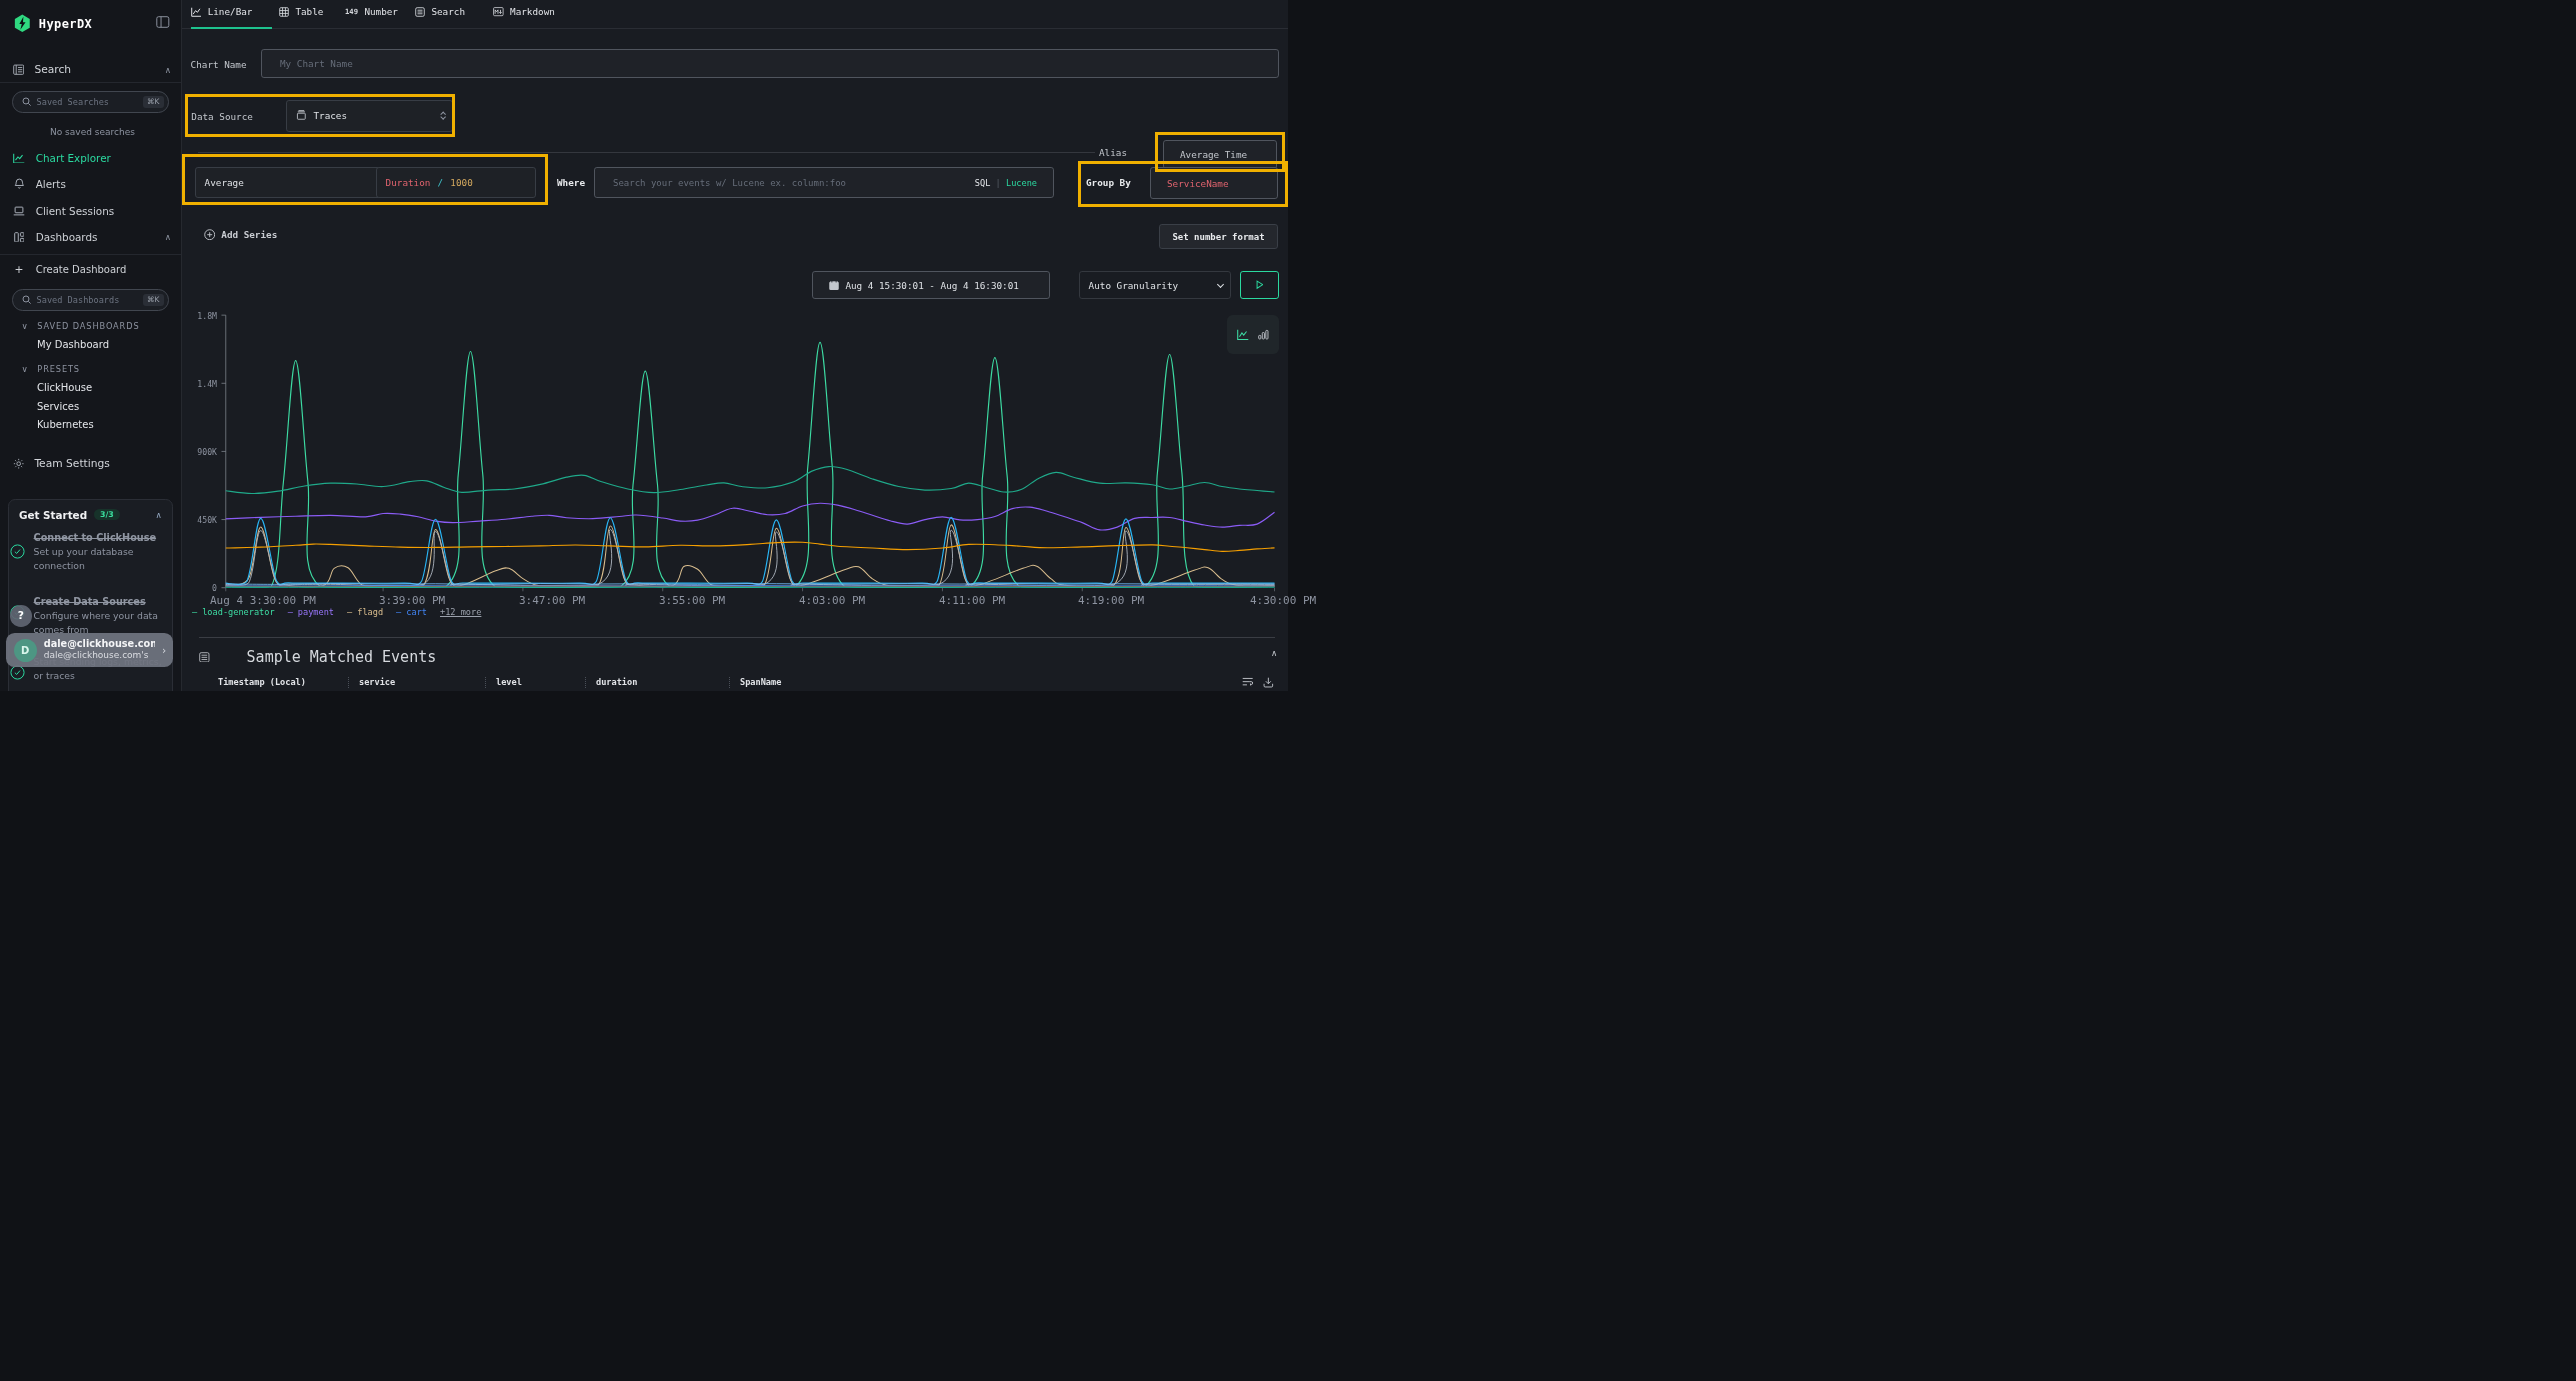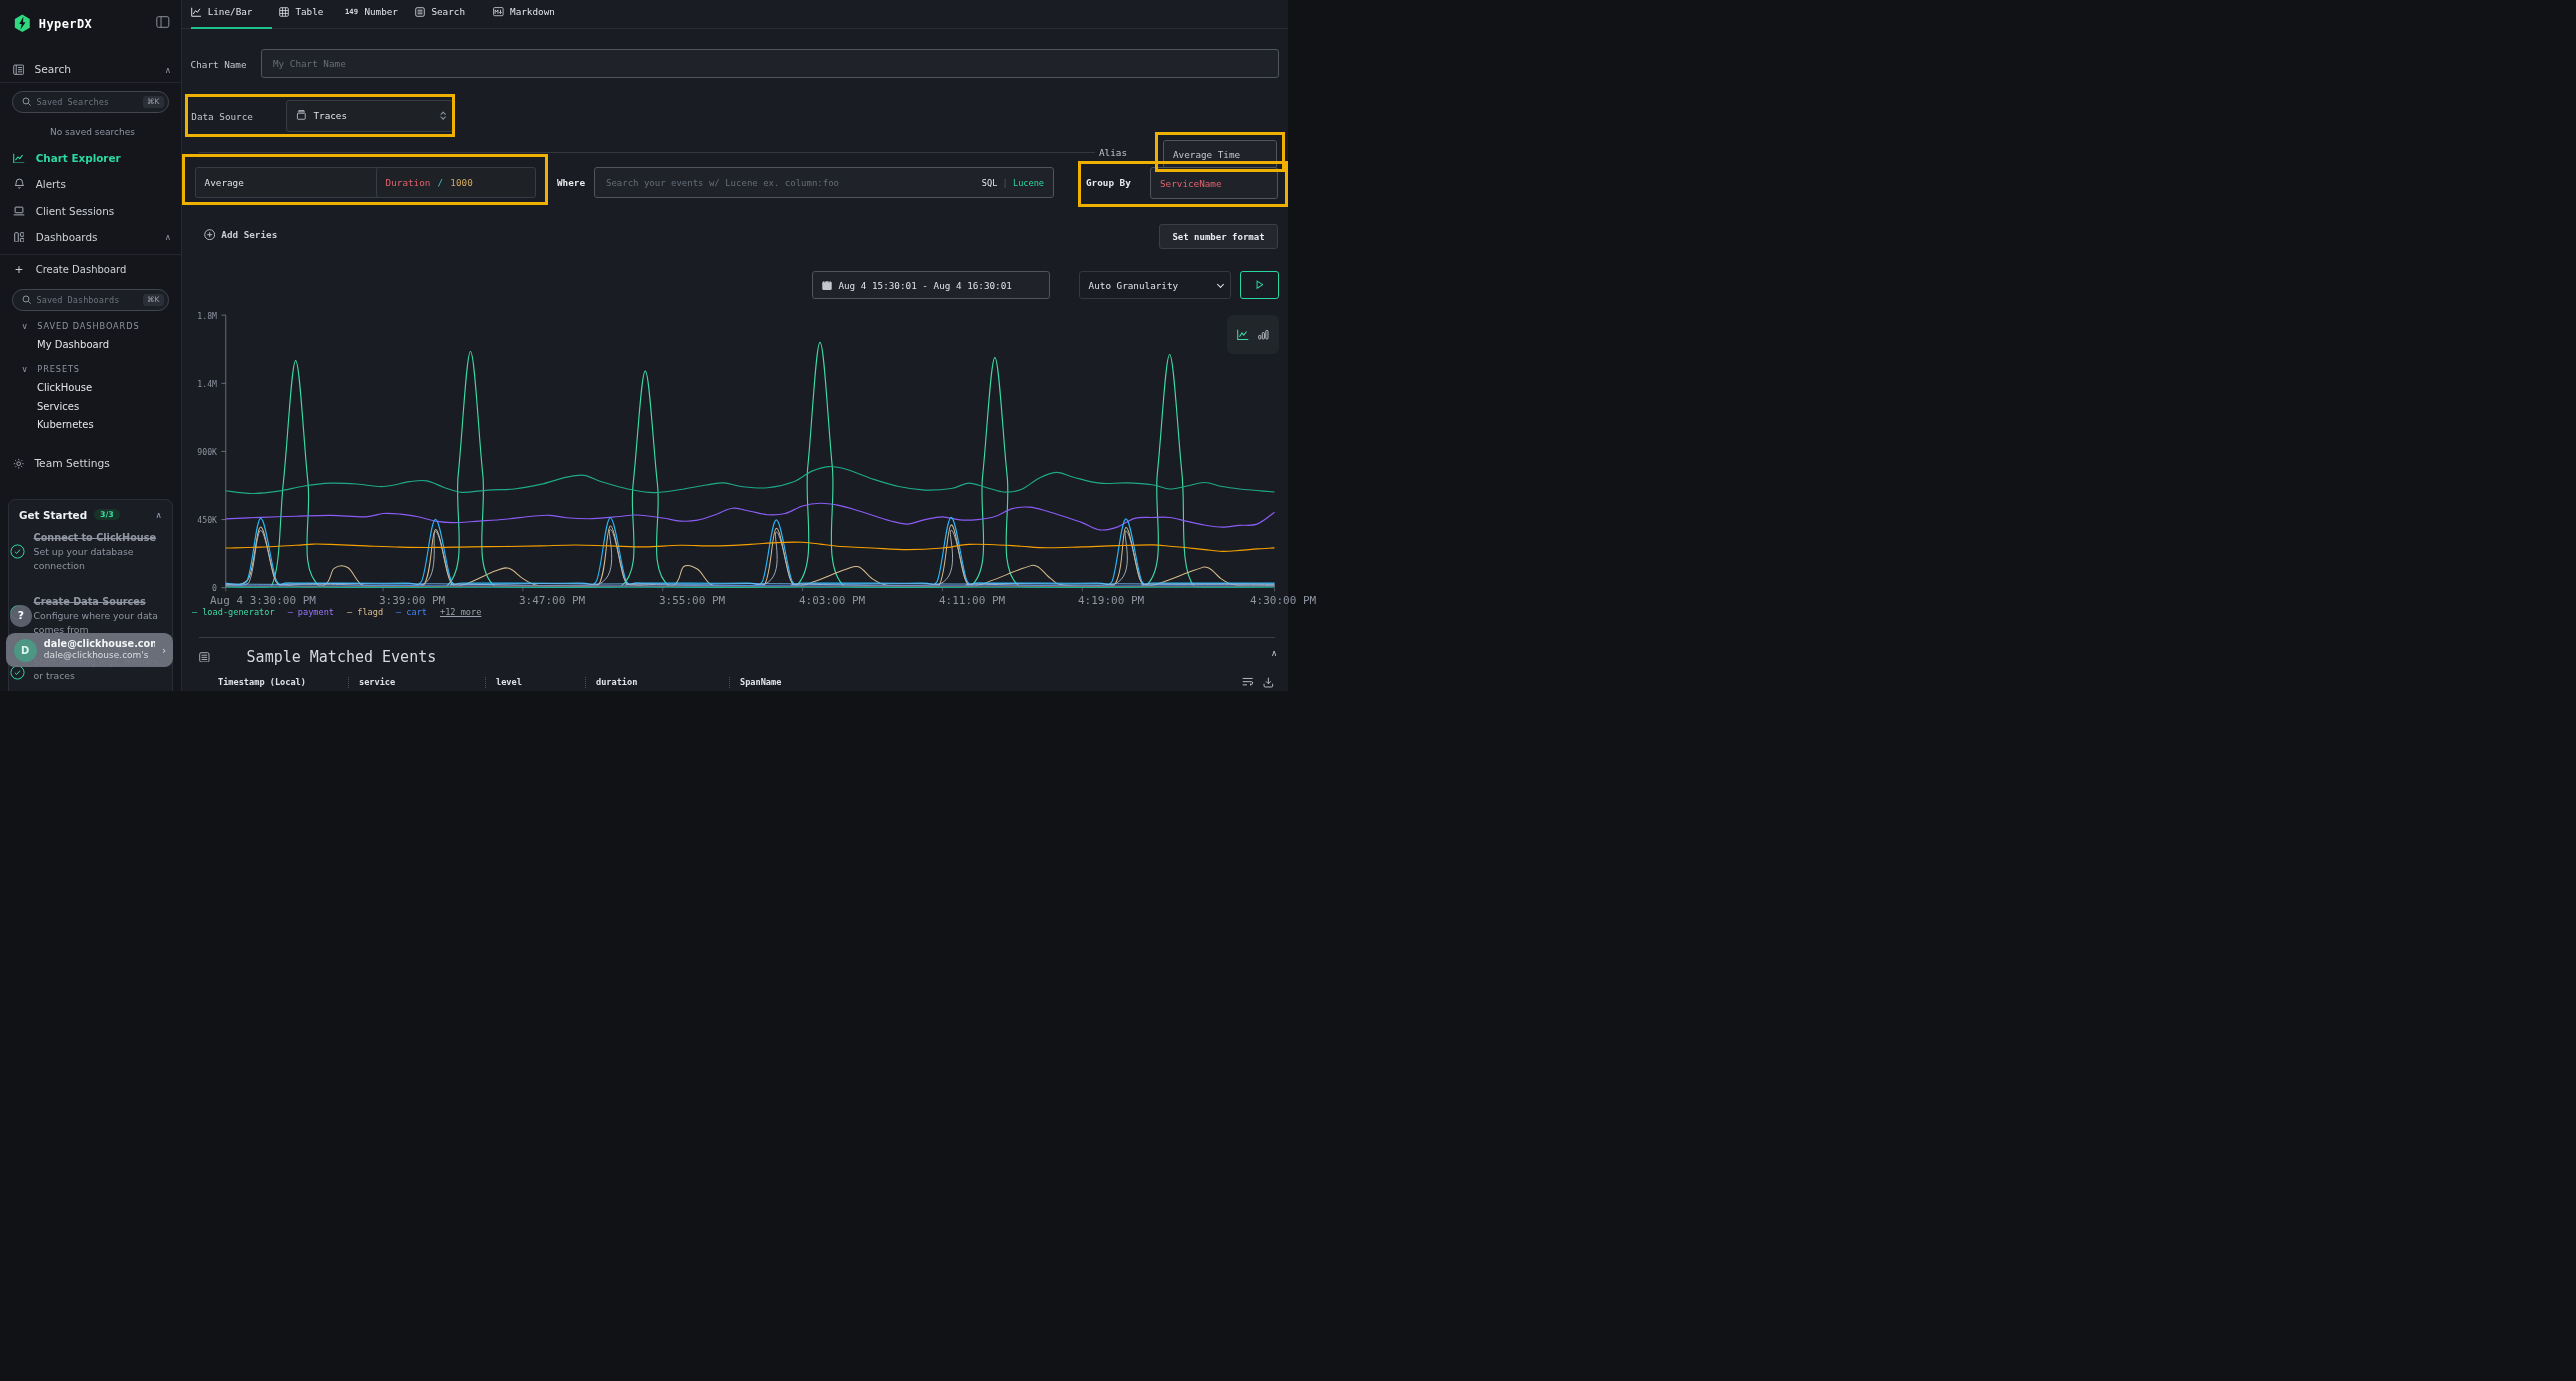--- a/index.html
+++ b/index.html
@@ -14,21 +14,21 @@
   .collapse-btn{position:absolute;right:11.4px;top:15.7px;color:#8d93a0;}
   .sec-row{position:absolute;left:13px;right:10px;display:flex;align-items:center;gap:10px;font-size:10.7px;color:#d2d5da;}
   .sec-row .grow{flex:1;}
   .chev-sm{color:#8d93a0;font-size:8.6px;}
   .sb-divider{position:absolute;left:0;right:0;height:0.7px;background:#24272e;}
   .pill{position:absolute;left:12px;width:157px;height:21.5px;border:0.7px solid #41464f;border-radius:10.7px;background:#1b1e24;display:flex;align-items:center;padding:0 4.3px 0 8.6px;gap:5.7px;}
   .pill .ph{flex:1;font-size:8.6px;color:#6c7380;}
   .kbd{background:#2a2e36;border-radius:2.9px;font-size:7.5px;color:#9aa0ab;padding:1.4px 4.3px;}
   .nav-item{position:absolute;left:13px;right:10px;display:flex;align-items:center;gap:10.7px;font-size:10.4px;color:#ced1d6;}
   .nav-item .ico{width:12px;display:flex;justify-content:center;color:#aab0ba;}
-  .nav-item.active{color:#2bd9a0;font-weight:bold;}
+  .nav-item.active{color:#2bd9a0;font-weight:normal;}
   .nav-item.active .ico{color:#2bd9a0;}
   .sub-hdr{position:absolute;left:21.5px;display:flex;gap:8.6px;align-items:center;font-size:8.2px;letter-spacing:0.9px;color:#8d93a0;}
   .sub-item{position:absolute;left:37px;font-size:10px;color:#e3e5e9;}
   .gs-card{position:absolute;left:7.9px;top:499px;width:165px;height:208px;background:#1a1d23;border:0.7px solid #2b2e36;border-radius:7.2px;padding:8.6px 10px;}
   .gs-title-row{display:flex;align-items:center;gap:7.2px;}
   .gs-title{font-size:10.4px;font-weight:bold;color:#f0f1f3;}
   .badge{background:#17332a;color:#3adf9e;font-size:7.9px;font-weight:bold;border-radius:7.2px;padding:1.4px 5.7px;}
   .gs-item{position:absolute;left:10px;right:7.2px;display:flex;gap:8.6px;}
   .gs-texts{flex:1;}
   .gs-item-title{font-size:9.7px;color:#8f95a1;text-decoration:line-through;font-weight:600;line-height:1.45;}
@@ -39,21 +39,21 @@
   .uc-email{font-size:9.7px;font-weight:bold;color:#f4f5f7;line-height:1.25;}
   .uc-sub{font-size:9px;color:#dcdee3;line-height:1.25;}
   
   .main{position:absolute;left:182px;top:0;width:1106px;height:691px;}
   .tabbar{position:absolute;left:0;top:0;width:1106px;height:29px;border-bottom:1.4px solid #2a2d34;}
   .tab{position:absolute;top:6.4px;display:flex;align-items:center;gap:6.4px;font-size:9.3px;color:#e2e4e8;}
   .tab .ico{color:#d6d9de;display:flex;}
   .tab-underline{position:absolute;top:27px;height:2.1px;background:#1ec28e;}
   .lbl{font-size:9.3px;color:#c3c7cd;}
   .lbl-b{font-size:9.3px;color:#e8eaed;font-weight:bold;}
-  .input{background:#1f2228;border:0.7px solid #50555e;border-radius:2.9px;display:flex;align-items:center;padding:0 9px;}
+  .input{background:#1f2228;border:0.7px solid #50555e;border-radius:2.9px;display:flex;align-items:center;padding:0 16px;}
   .input input{background:transparent;border:none;outline:none;width:100%;font-family:"DejaVu Sans Mono","Liberation Mono",monospace;font-size:9.3px;color:#dfe2e6;}
   .input input::placeholder{color:#666d79;}
   .sel{background:#1e2126;border:0.7px solid #383d45;border-radius:2.9px;display:flex;align-items:center;gap:7.2px;padding:0 7.2px 0 8.6px;font-size:9.3px;color:#dfe2e6;}
   .sel .grow,.input .grow{flex:1;}
   .updown{display:flex;flex-direction:column;gap:2.1px;align-items:center;}
   .cv{width:4.3px;height:4.3px;border:solid #8d93a0;border-width:0 1.1px 1.1px 0;}
   .cv.up{transform:rotate(-135deg);margin-bottom:-1.4px;}
   .cv.dn{transform:rotate(45deg);margin-top:-1.4px;}
   .hl-box{position:absolute;border:3.6px solid #f0b000;z-index:6;pointer-events:none;}
   .hdivider{position:absolute;height:0.7px;background:#34373e;}

